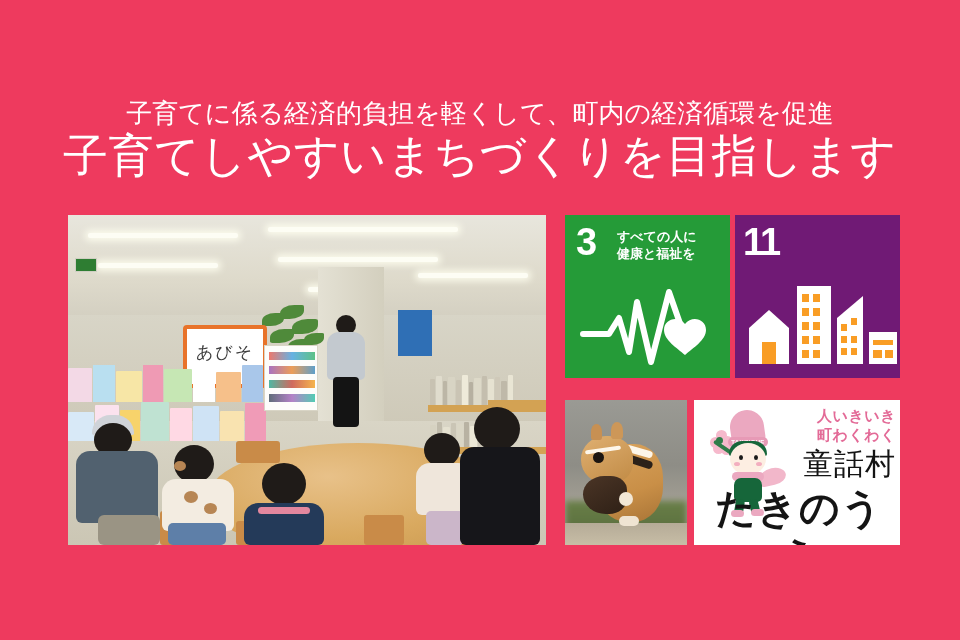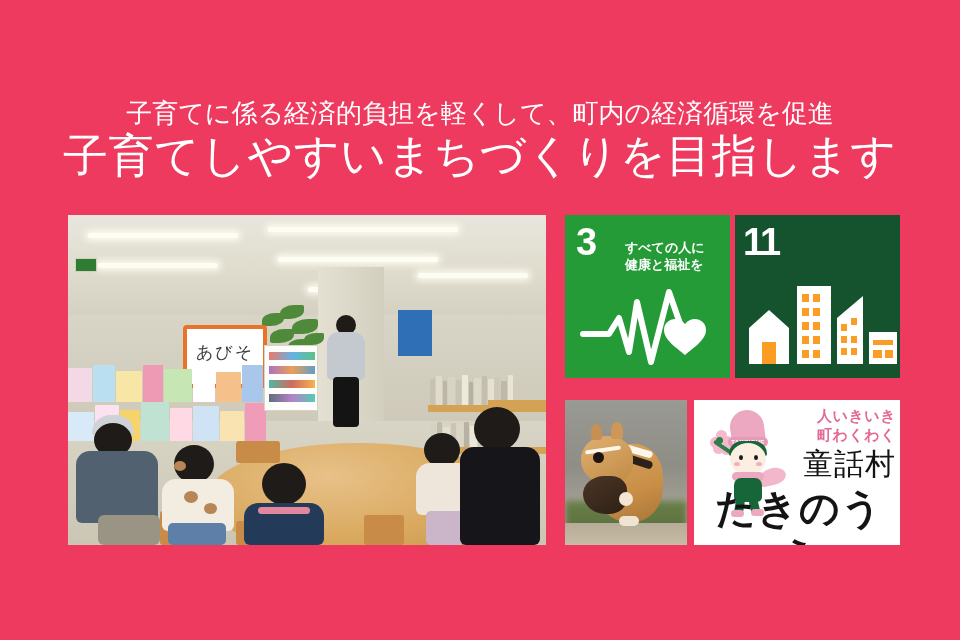--- a/index.html
+++ b/index.html
@@ -68,27 +68,27 @@
   #lib-table { position:absolute; left:140px; top:228px; width:300px; height:112px;
     background:radial-gradient(ellipse at 40% 30%,#e8c189 0%,#d9a95f 55%,#c6954c 100%);
     border-radius:50%/48%; }
   .chair { position:absolute; background:#c98b48; border-radius:3px; }
   .person { position:absolute; }
   .head { position:absolute; border-radius:50%; background:#1f1b18; }
   .body-sh { position:absolute; border-radius:14px 14px 6px 6px; }
 
   
   #sdg-3  { left:565px; top:215px; width:165px; height:163px; background:#259b38; }
-  #sdg-11 { left:735px; top:215px; width:165px; height:163px; background:#14532d; }
+  #sdg-11 { left:735px; top:215px; width:165px; height:163px; background:#701a75; }
   .sdg-num { position:absolute; left:11px; top:8px; color:#fff; font-size:38px;
     font-weight:700; line-height:38px; font-family:"Liberation Sans",sans-serif; }
   #sdg-11 .sdg-num { left:8px; letter-spacing:-2px; }
   .sdg-txt { position:absolute; top:13px; color:#fff; font-size:13px; line-height:17px;
     font-weight:700; white-space:pre-line; }
-  #sdg-3 .sdg-txt { left:60px;margin-top:11px; }
+  #sdg-3 .sdg-txt { left:52px; }
   #sdg-11 .sdg-txt { left:62px; }
   .sdg-art { position:absolute; left:0; bottom:8px; width:100%; height:92px; }
 
   
   #chipmunk-photo { left:565px; top:400px; width:122px; height:145px;
     background:linear-gradient(180deg,#9a9a94 0%,#8e8d86 45%,#b9b2a2 100%); }
   #cm-grass { position:absolute; left:0; bottom:14px; width:100%; height:30px;
     background:linear-gradient(180deg,#5f7a3a,#4d6630); filter:blur(3px); opacity:.85; }
   #cm-ground { position:absolute; left:0; bottom:0; width:100%; height:22px;
     background:linear-gradient(180deg,#b5ab97,#c7bda6); }

